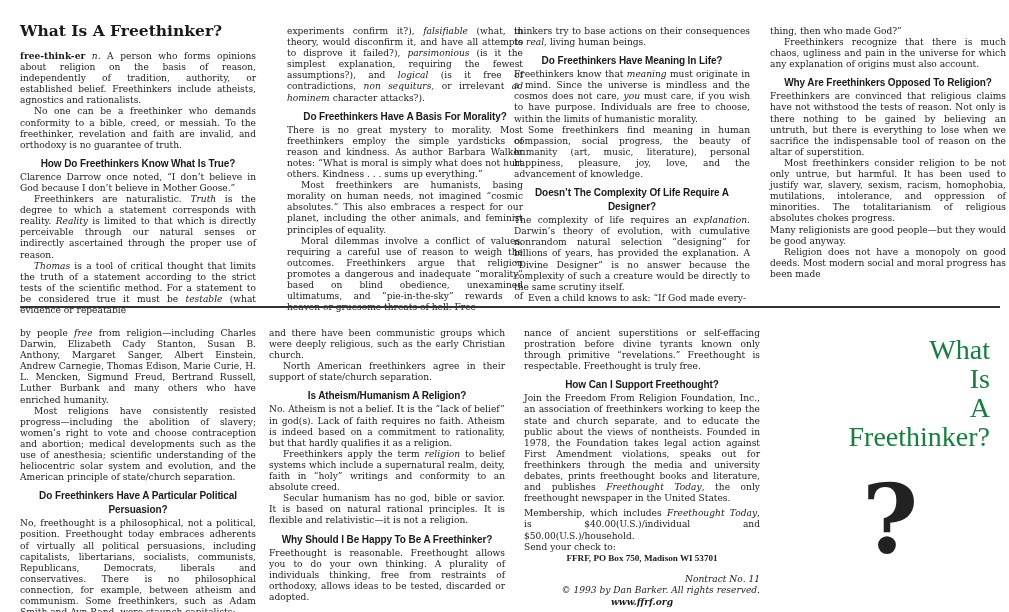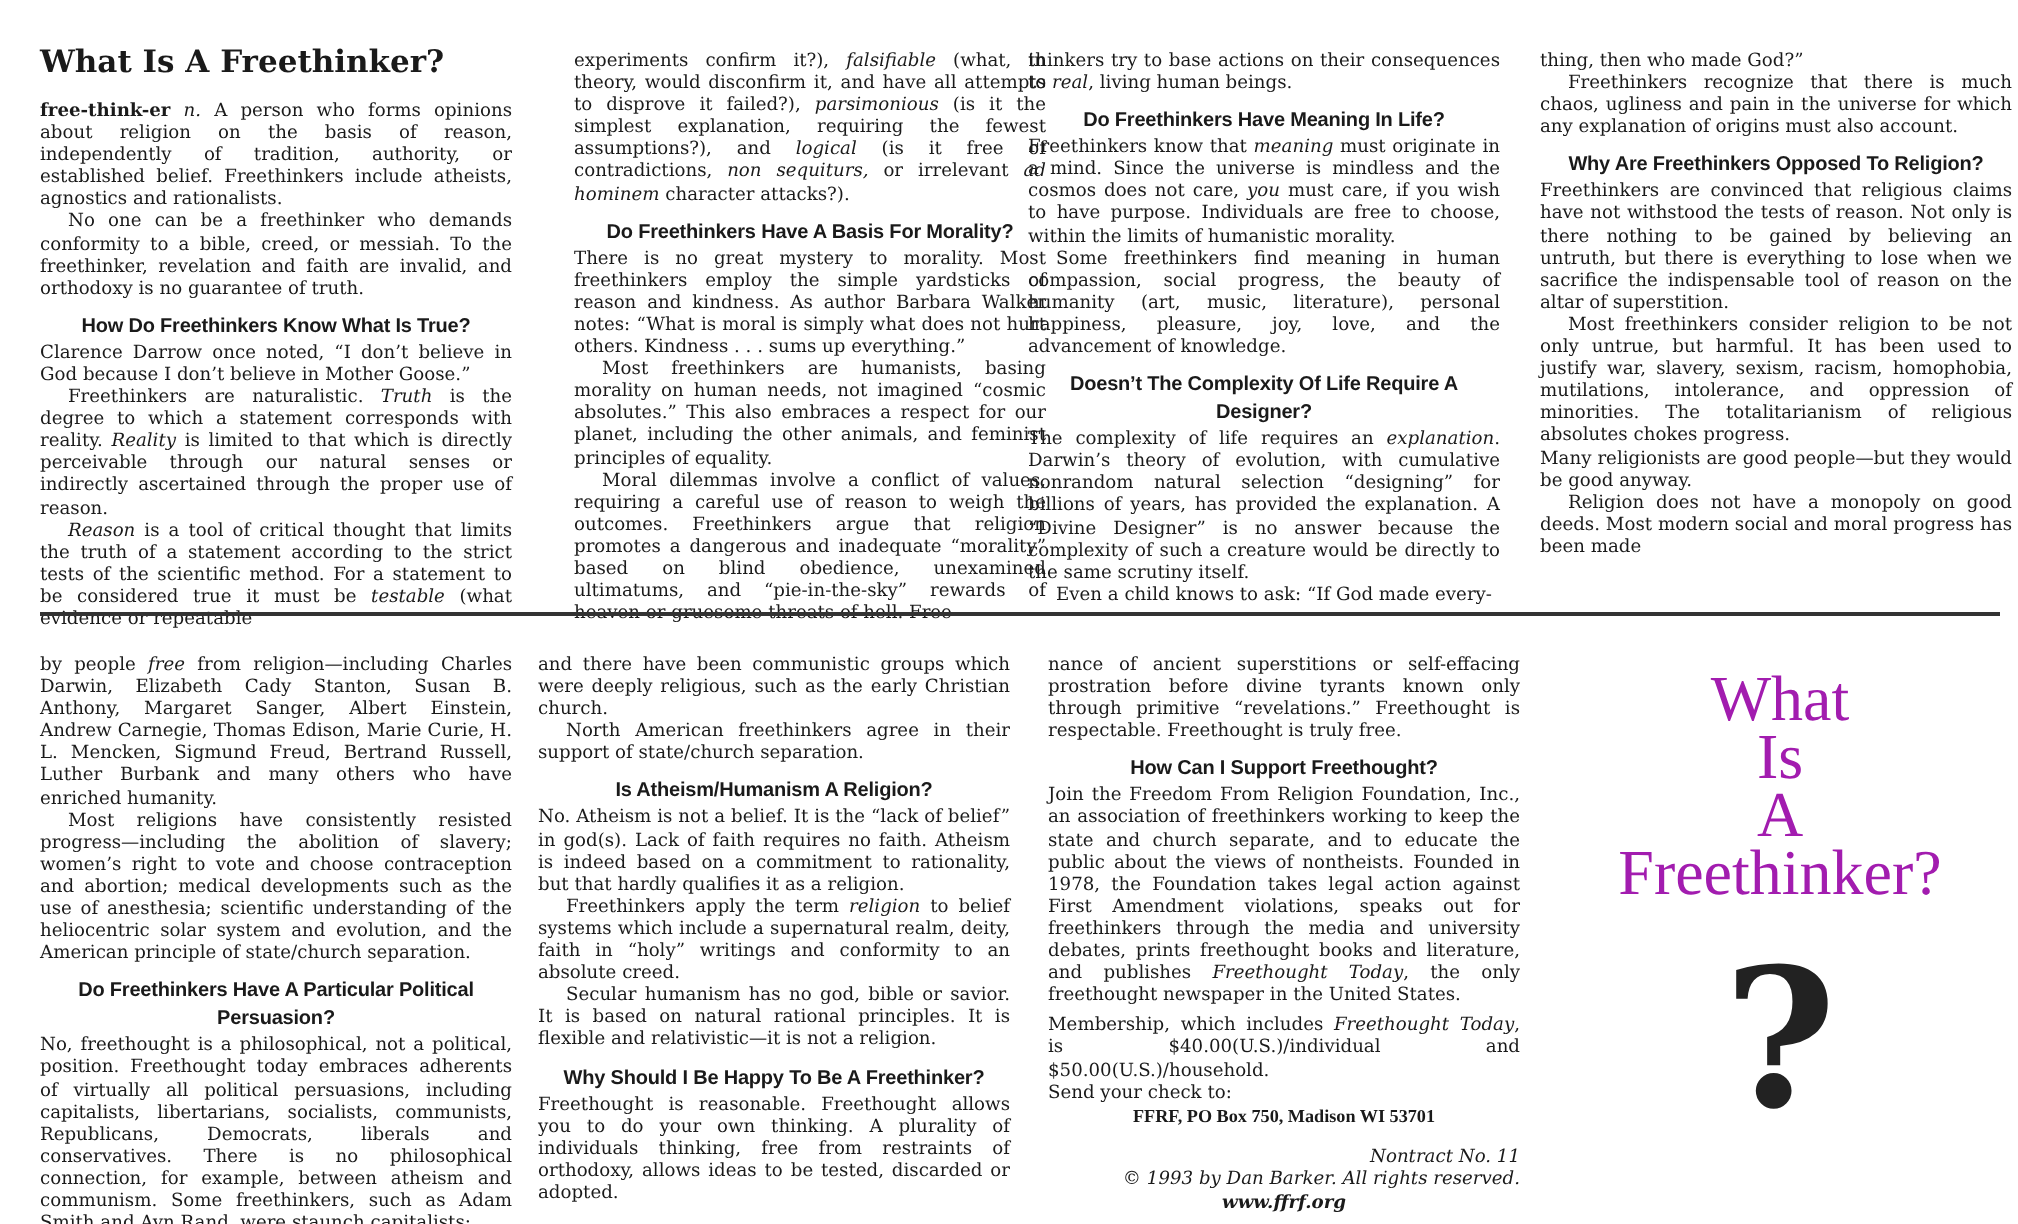--- a/index.html
+++ b/index.html
@@ -9,36 +9,36 @@
   .col p { margin:0; }
   .col p.ind { text-indent:14px; }
   .col h2 { font-family:Liberation Sans, sans-serif; font-weight:bold; font-size:10px; line-height:14px;
             margin:6px 0 1px 0; text-align:center; letter-spacing:-0.1px; }
   .col .title { font-size:15.5px; font-weight:bold; text-align:left; margin:8px 0 10px 0; line-height:18px; }
   .col .center { }
   .col .addr { text-align:center; font-weight:bold;font-family:Liberation Serif, serif; }
   .col .foot { text-align:right; font-style:italic; }
   .col .url { text-align:center; font-style:italic; font-weight:bold; }
   .divider { position:absolute; left:20px; top:306px; width:980px; height:2px; background:#333; }
-  .cover { position:absolute; left:790px; top:335px; width:200px; text-align:center;
-           font-family:"Liberation Serif", serif; font-size:32px; line-height:29px; color:#a21caf; }
+  .cover { position:absolute; left:790px; top:335px; width:200px; text-align:right;
+           font-family:"Liberation Serif", serif; font-size:28px; line-height:29px; color:#15803d; }
   .qmark { position:absolute; left:800px; top:470px; width:180px; text-align:center;
            font-family:"DejaVu Serif", serif; font-weight:bold; font-size:96px; line-height:100px; color:#222; }
 </style>
 </head>
 <body>
 
 <div class="col" style="left:20px; top:14px;">
   <div class="title">What Is A Freethinker?</div>
   <p><b>free-think-er</b> <i>n.</i><span> A person who forms opinions about religion on the basis of reason, independently of tradition, authority, or established belief. Freethinkers include atheists, agnostics and rationalists.</span></p>
   <p class="ind">No one can be a freethinker who demands conformity to a bible, creed, or messiah. To the freethinker, revelation and faith are invalid, and orthodoxy is no guarantee of truth.</p>
   <h2>How Do Freethinkers Know What Is True?</h2>
   <p>Clarence Darrow once noted, “I don’t believe in God because I don’t believe in Mother Goose.”</p>
   <p class="ind"><span>Freethinkers are naturalistic. </span><i>Truth</i><span> is the degree to which a statement corresponds with reality. </span><i>Reality</i><span> is limited to that which is directly perceivable through our natural senses or indirectly ascertained through the proper use of reason.</span></p>
-  <p class="ind"><i>Reason</i><span> is a tool of critical thought that limits the truth of a statement according to the strict tests of the scientific method. For a statement to be considered true it must be </span><i>testable</i><span> (what evidence or repeatable</span></p>
+  <p class="ind"><i>Thomas</i><span> is a tool of critical thought that limits the truth of a statement according to the strict tests of the scientific method. For a statement to be considered true it must be </span><i>testable</i><span> (what evidence or repeatable</span></p>
 </div>
 
 <div class="col" style="left:267px; top:26px;margin-left:20px;">
   <p><span>experiments confirm it?), </span><i>falsifiable</i><span> (what, in theory, would disconfirm it, and have all attempts to disprove it failed?), </span><i>parsimonious</i><span> (is it the simplest explanation, requiring the fewest assumptions?), and </span><i>logical</i><span> (is it free of contradictions, </span><i>non sequiturs,</i><span> or irrelevant </span><i>ad hominem</i><span> character attacks?).</span></p>
   <h2>Do Freethinkers Have A Basis For Morality?</h2>
   <p>There is no great mystery to morality. Most freethinkers employ the simple yardsticks of reason and kindness. As author Barbara Walker notes: “What is moral is simply what does not hurt others. Kindness . . . sums up everything.”</p>
   <p class="ind">Most freethinkers are humanists, basing morality on human needs, not imagined “cosmic absolutes.” This also embraces a respect for our planet, including the other animals, and feminist principles of equality.</p>
   <p class="ind">Moral dilemmas involve a conflict of values, requiring a careful use of reason to weigh the outcomes. Freethinkers argue that religion promotes a dangerous and inadequate “morality” based on blind obedience, unexamined ultimatums, and “pie-in-the-sky” rewards of heaven or gruesome threats of hell. Free-</p>
 </div>
 

